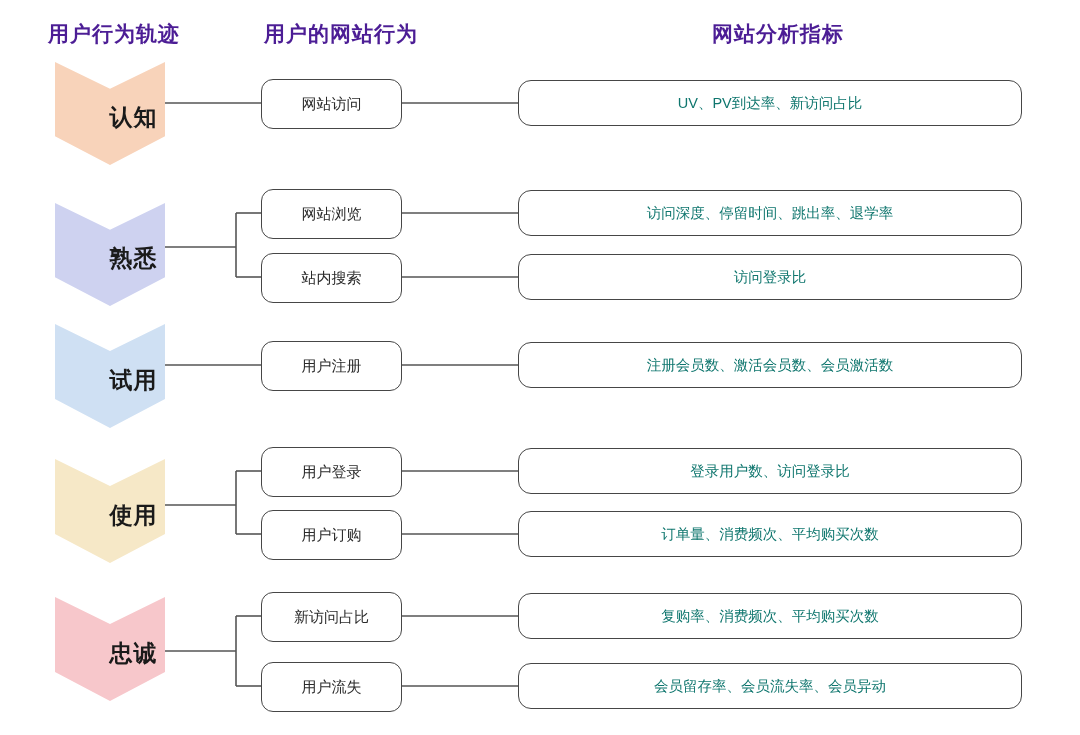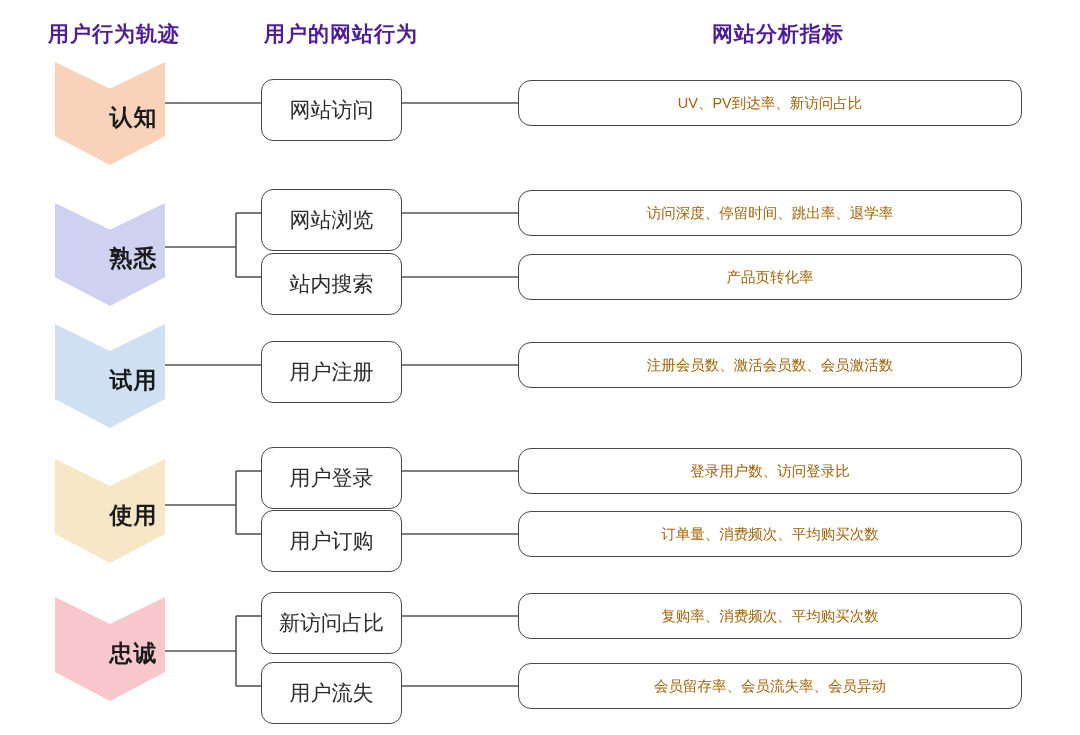--- a/index.html
+++ b/index.html
@@ -49,30 +49,30 @@
   .node{
     position:absolute;
     box-sizing:border-box;
     background:#fff;
     border:1.6px solid #464646;
     display:flex;align-items:center;justify-content:center;
     text-align:center;
     white-space:nowrap;
   }
   .mid{
-    left:261px;width:141px;height:62px;
+    left:261px;width:141px;height:50px;
     border-radius:12px;
-    font-size:21px;
+    font-size:15px;
     color:#2b2b2b;
   }
   .metric{
     left:518px;width:504px;height:46px;
     border-radius:13px;
     font-size:14.5px;
-    color:#a16207;
+    color:#0f766e;
   }
   .mid-1{top:79px;}  .met-1{top:80px;}
   .mid-2{top:189px;} .met-2{top:190px;}
   .mid-3{top:253px;} .met-3{top:254px;}
   .mid-4{top:341px;} .met-4{top:342px;}
   .mid-5{top:447px;} .met-5{top:448px;}
   .mid-6{top:510px;} .met-6{top:511px;}
   .mid-7{top:592px;} .met-7{top:593px;}
   .mid-8{top:662px;} .met-8{top:663px;}
 </style>
@@ -125,20 +125,20 @@
   <div class="node mid mid-2">网站浏览</div>
   <div class="node mid mid-3">站内搜索</div>
   <div class="node mid mid-4">用户注册</div>
   <div class="node mid mid-5">用户登录</div>
   <div class="node mid mid-6">用户订购</div>
   <div class="node mid mid-7">新访问占比</div>
   <div class="node mid mid-8">用户流失</div>
 
   <div class="node metric met-1">UV、PV到达率、新访问占比</div>
   <div class="node metric met-2">访问深度、停留时间、跳出率、退学率</div>
-  <div class="node metric met-3">产品页转化率</div>
+  <div class="node metric met-3">访问登录比</div>
   <div class="node metric met-4">注册会员数、激活会员数、会员激活数</div>
   <div class="node metric met-5">登录用户数、访问登录比</div>
   <div class="node metric met-6">订单量、消费频次、平均购买次数</div>
   <div class="node metric met-7">复购率、消费频次、平均购买次数</div>
   <div class="node metric met-8">会员留存率、会员流失率、会员异动</div>
 
 </div>
 
 </body></html>

